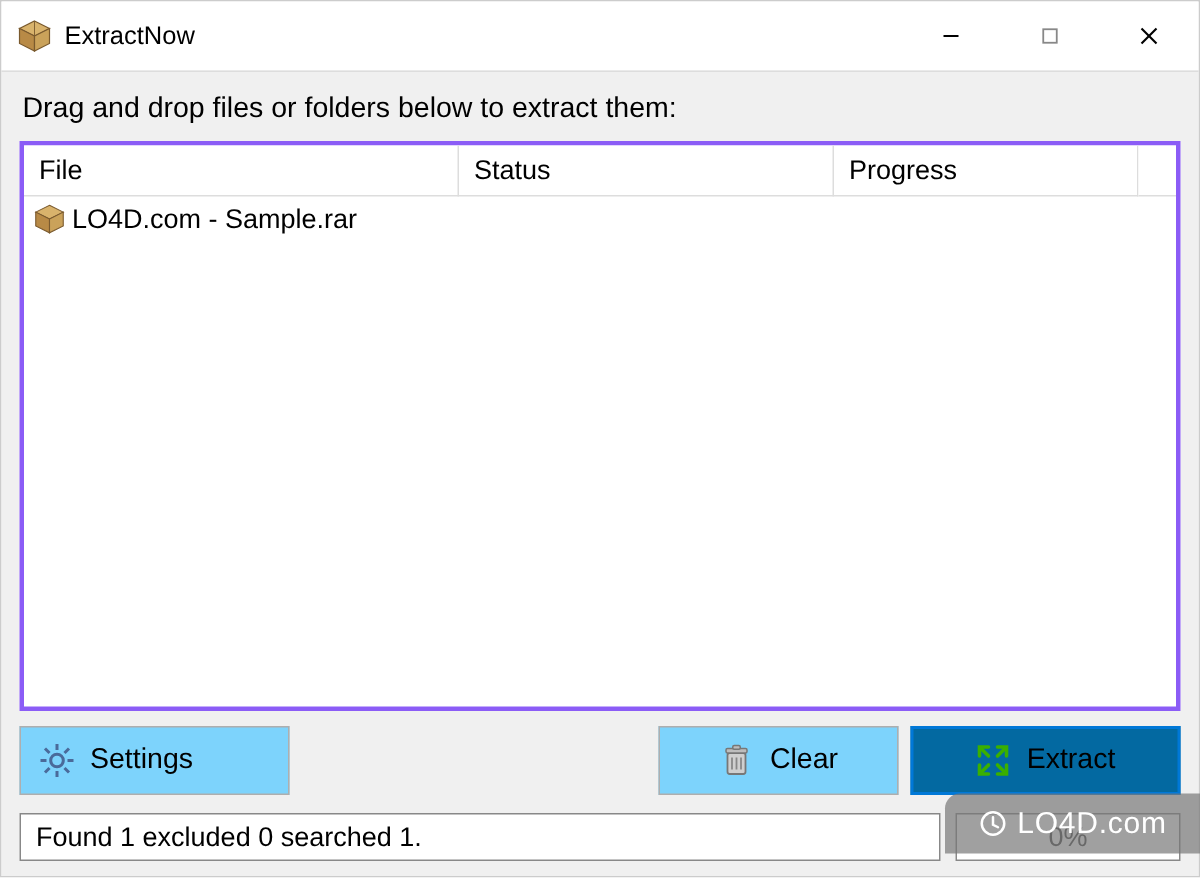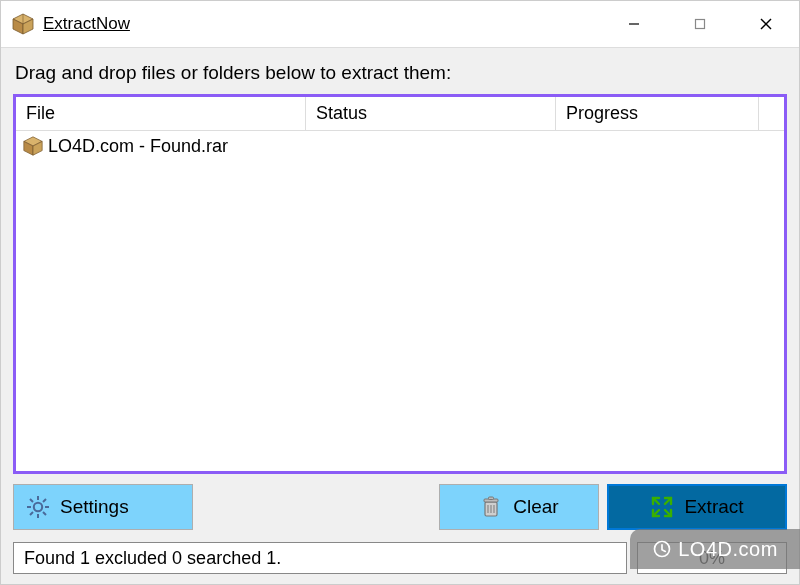--- a/index.html
+++ b/index.html
@@ -21,21 +21,20 @@
     background: #fff;
     display: flex;
     flex-direction: column;
   }
   .titlebar {
     height: 46px;
     display: flex;
     align-items: center;
     padding-left: 10px;
     background: #fff;
-    text-decoration: underline;
   }
   .titlebar .app-icon {
     width: 24px;
     height: 24px;
     margin-right: 8px;
   }
   .titlebar .title {
     flex: 1;
     font-size: 17px;
     color: #000;
@@ -236,21 +235,21 @@
       <div class="listview-body">
         <div class="row">
           <div class="cell cell-file">
             <span class="file-icon">
               <svg viewBox="0 0 24 24" width="22" height="22">
                 <polygon points="12,2 22,7 12,12 2,7" fill="#d9b36c" stroke="#7a5a2e" stroke-width="0.8"></polygon>
                 <polygon points="2,7 12,12 12,22 2,17" fill="#b88a46" stroke="#7a5a2e" stroke-width="0.8"></polygon>
                 <polygon points="22,7 12,12 12,22 22,17" fill="#caa25a" stroke="#7a5a2e" stroke-width="0.8"></polygon>
               </svg>
             </span>
-            <span>LO4D.com - Found.rar</span>
+            <span>LO4D.com - Sample.rar</span>
           </div>
           <div class="cell cell-status"></div>
           <div class="cell cell-progress"></div>
         </div>
       </div>
     </div>
 
     <div class="button-row">
       <div class="btn btn-settings">
         <span class="btn-icon">

